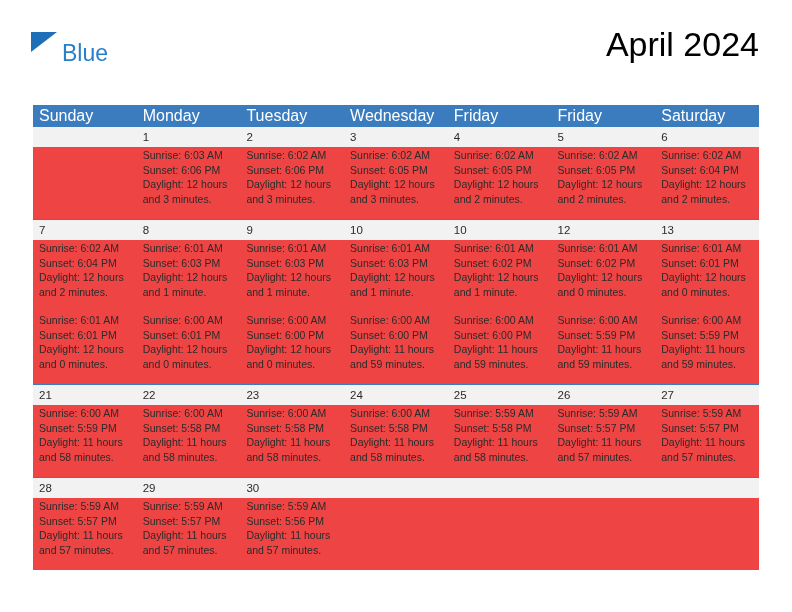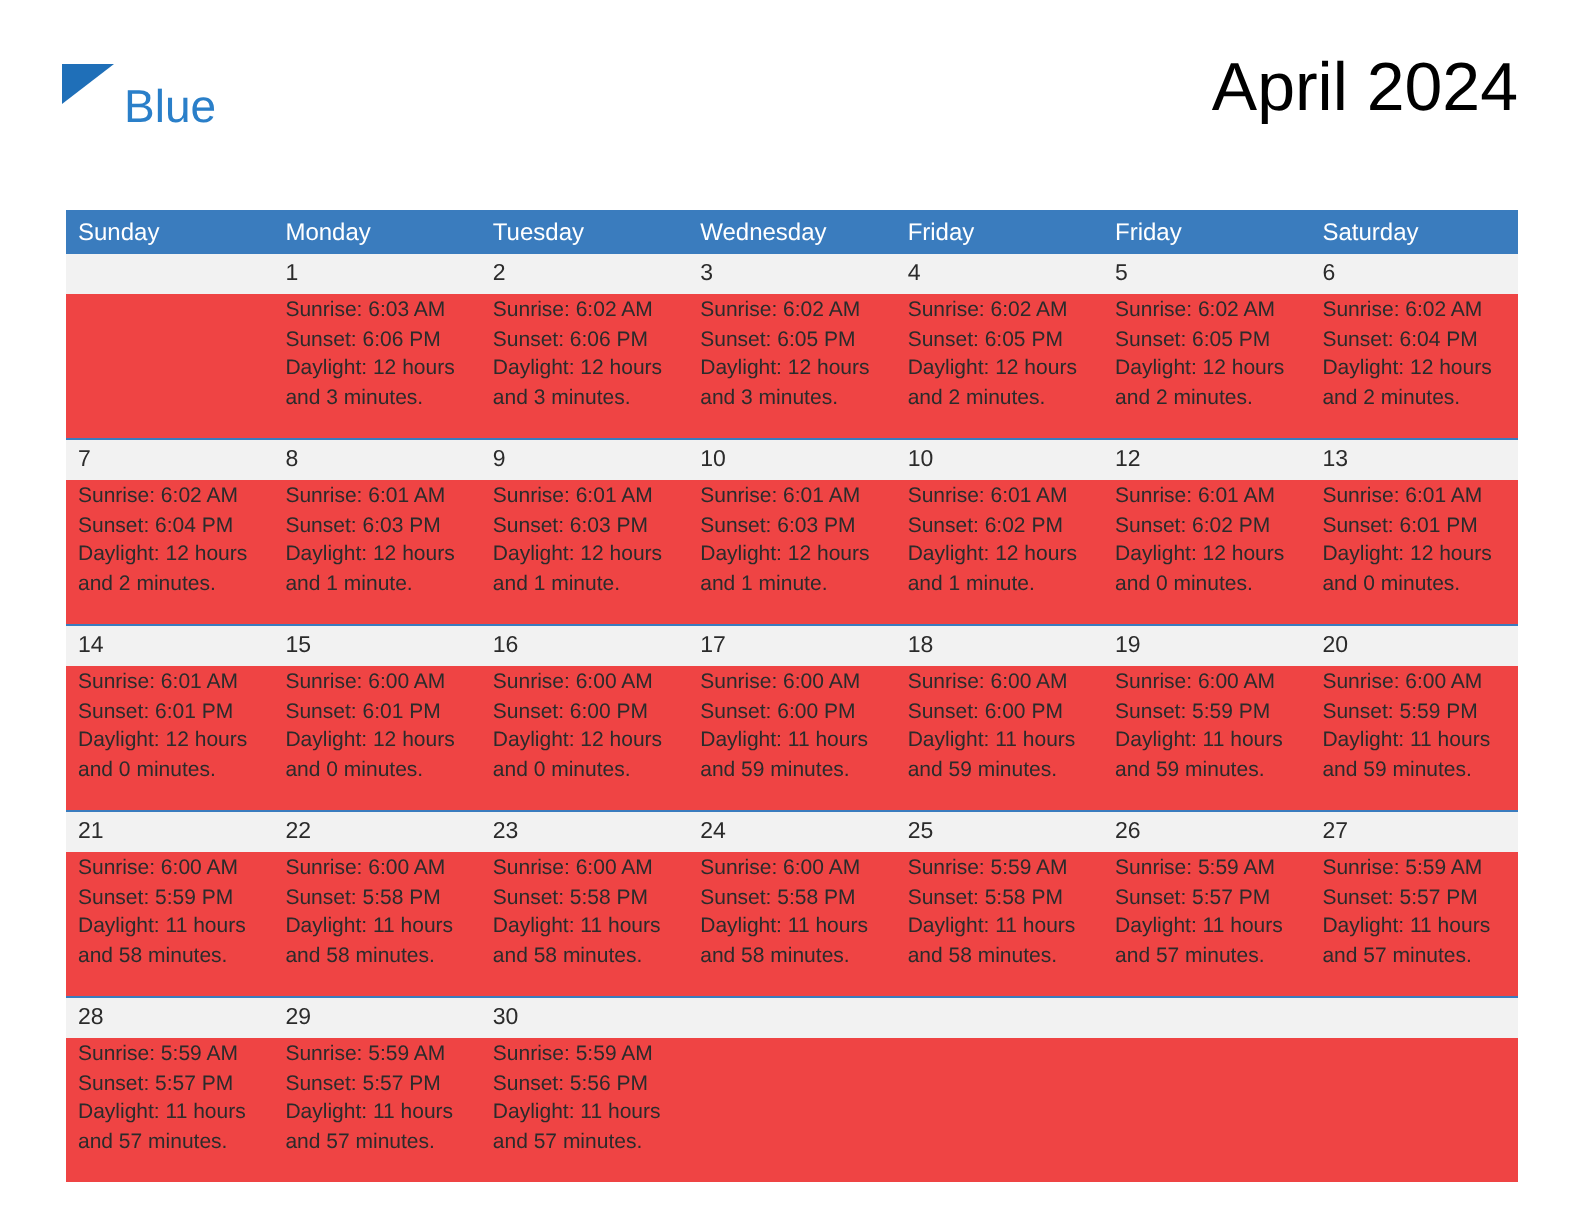--- a/index.html
+++ b/index.html
@@ -95,21 +95,21 @@
     width: 726px;
     border-collapse: collapse;
     table-layout: fixed;
   }
   .calendar col { width: 103.71px; }
 
   thead th {
     background: #3a7cbe;
     color: #ffffff;
     font-weight: normal;
-    font-size: 12px;
+    font-size: 16px;
     text-align: left;
     padding: 5px 0 5px 6px;
     height: 10px;
     line-height: 12px;
   }
 
   tbody tr.daynum-row td {
     background: #f2f2f2;
     font-size: 11.5px;
     color: #2b2b2b;
@@ -268,29 +268,20 @@
             <span class="info-line">Daylight: 12 hours</span>
             <span class="info-line">and 0 minutes.</span>
           </td>
           <td>
             <span class="info-line">Sunrise: 6:01 AM</span>
             <span class="info-line">Sunset: 6:01 PM</span>
             <span class="info-line">Daylight: 12 hours</span>
             <span class="info-line">and 0 minutes.</span>
           </td>
         </tr>
-        <tr class="daynum-row">
-          <td>14</td>
-          <td>15</td>
-          <td>16</td>
-          <td>17</td>
-          <td>18</td>
-          <td>19</td>
-          <td>20</td>
-        </tr>
         <tr class="info-row">
           <td>
             <span class="info-line">Sunrise: 6:01 AM</span>
             <span class="info-line">Sunset: 6:01 PM</span>
             <span class="info-line">Daylight: 12 hours</span>
             <span class="info-line">and 0 minutes.</span>
           </td>
           <td>
             <span class="info-line">Sunrise: 6:00 AM</span>
             <span class="info-line">Sunset: 6:01 PM</span>

